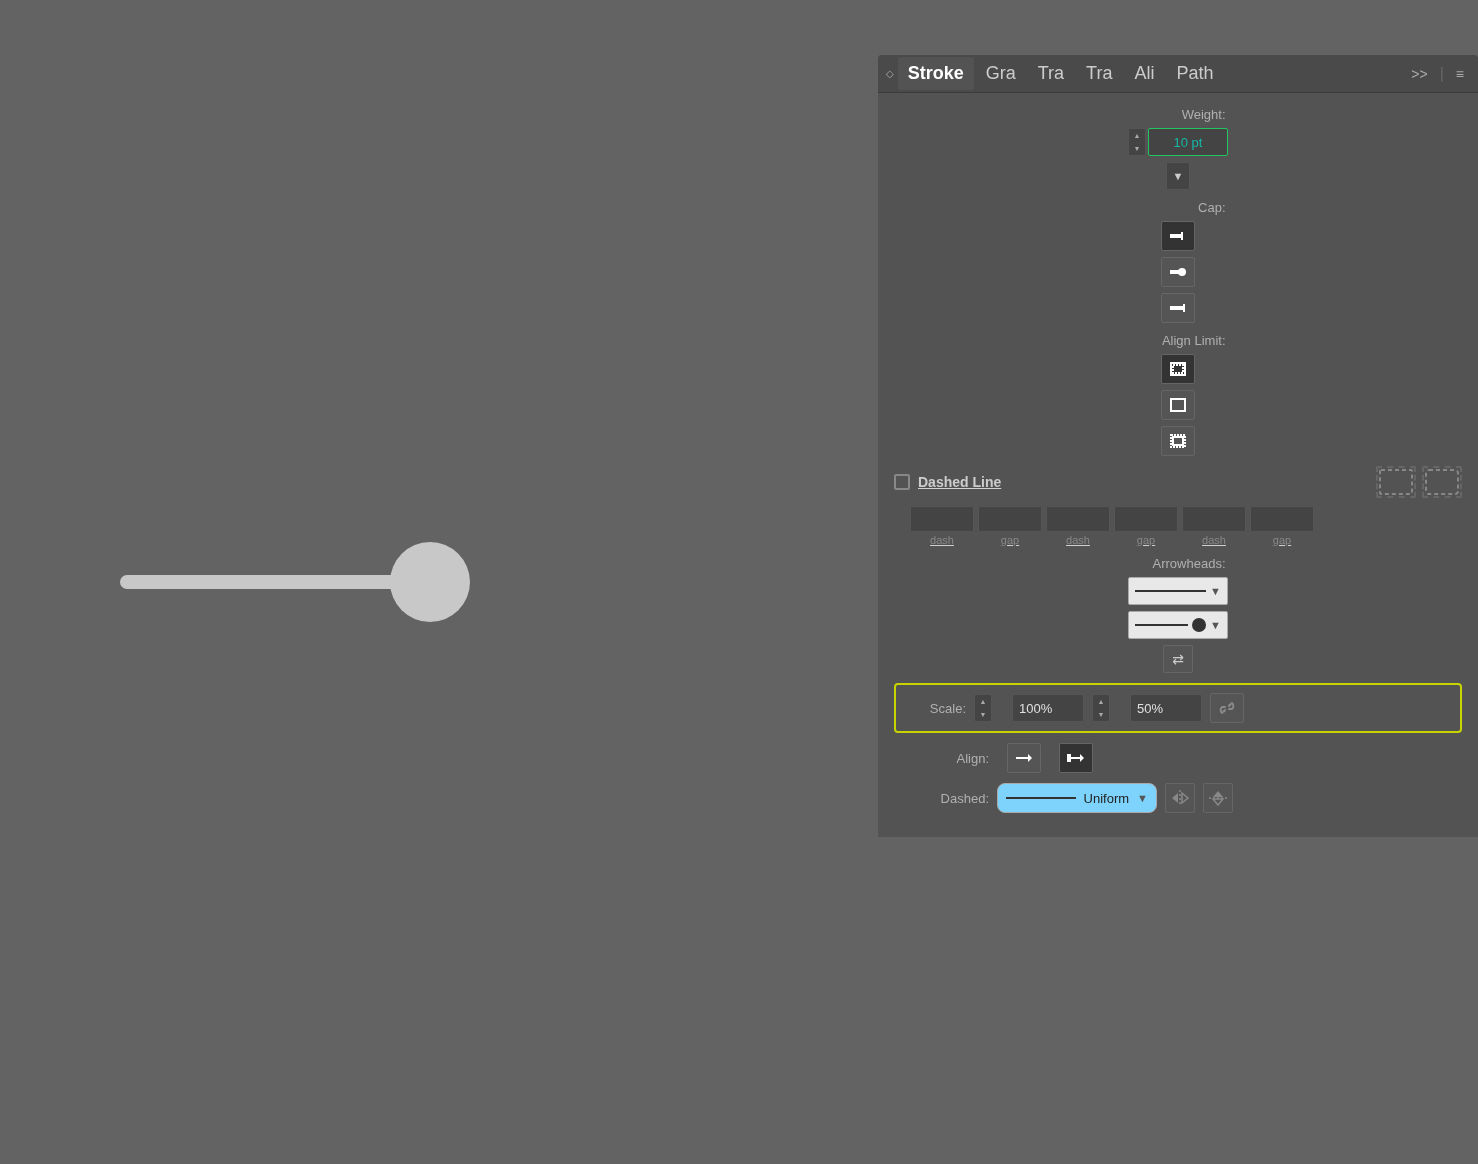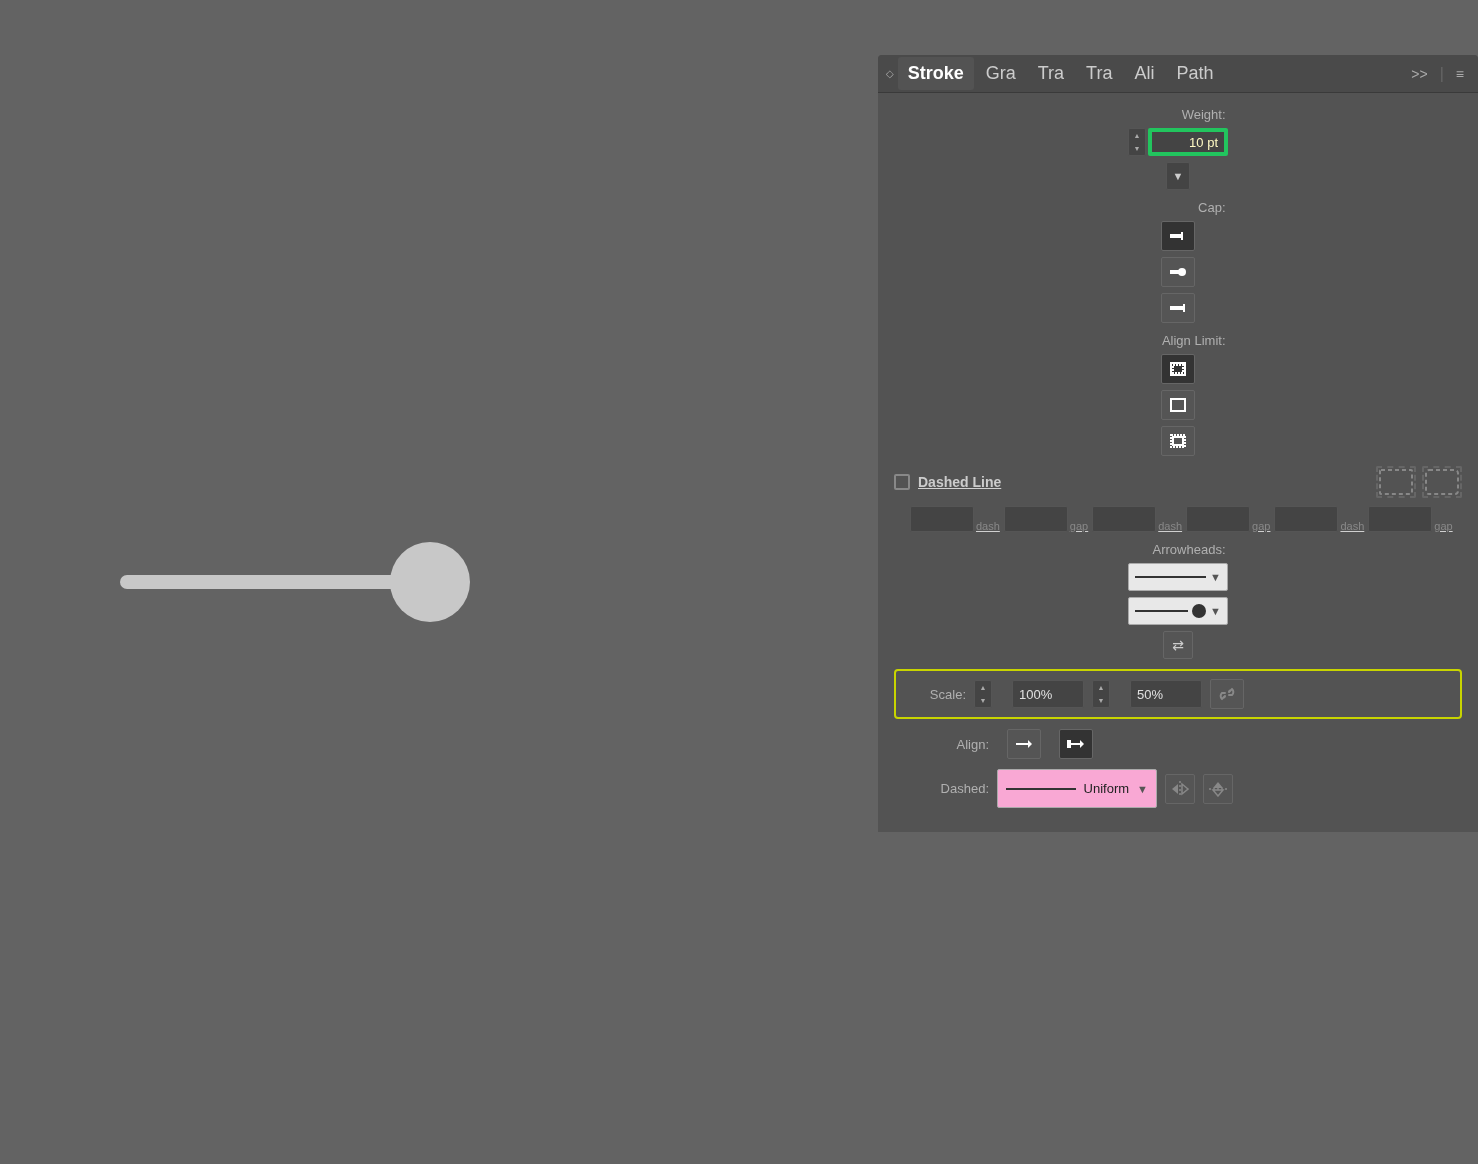--- a/index.html
+++ b/index.html
@@ -155,27 +155,27 @@
       display: flex;
       align-items: center;
       justify-content: center;
       font-size: 7px;
       color: #aaa;
       line-height: 1;
     }
 
     .input-field {
       background: #444;
-      border: 4px solid #22c55e;
-      border-radius: 2px;
-      color: #fef9c3;
+      border: 1px solid #22c55e;
+      border-radius: 2px;
+      color: #14b8a6;
       font-size: 13px;
       padding: 2px 6px;
       height: 28px;
-      text-align: right;
+      text-align: center;
       outline: none;
     }
 
     .input-field.weight {
       width: 80px;
     }
 
     .input-field.limit {
       width: 70px;
     }
@@ -238,22 +238,22 @@
     .dash-gap-row {
       display: flex;
       align-items: flex-end;
       gap: 4px;
       margin-left: 16px;
       margin-bottom: 4px;
     }
 
     .dash-gap-field-wrap {
       display: flex;
-      flex-direction: row;
-      align-items: flex-end;
+      flex-direction: column;
+      align-items: center;
       gap: 2px;
     }
 
     .dash-gap-field {
       background: #444;
       border: 1px solid #555;
       border-radius: 2px;
       color: #888;
       font-size: 12px;
       padding: 2px 4px;
@@ -378,24 +378,24 @@
 
     
     .profile-row {
       display: flex;
       align-items: center;
       gap: 8px;
       margin-bottom: 10px;
     }
 
     .profile-select {
-      background: #f9a8d4;
+      background: #7dd3fc;
       border: 1px solid #aaa;
-      border-radius: 2px;
-      height: 39px;
+      border-radius: 8px;
+      height: 30px;
       width: 160px;
       display: flex;
       align-items: center;
       justify-content: space-between;
       padding: 0 8px;
       cursor: pointer;
       color: #222;
     }
 
     .profile-line {

